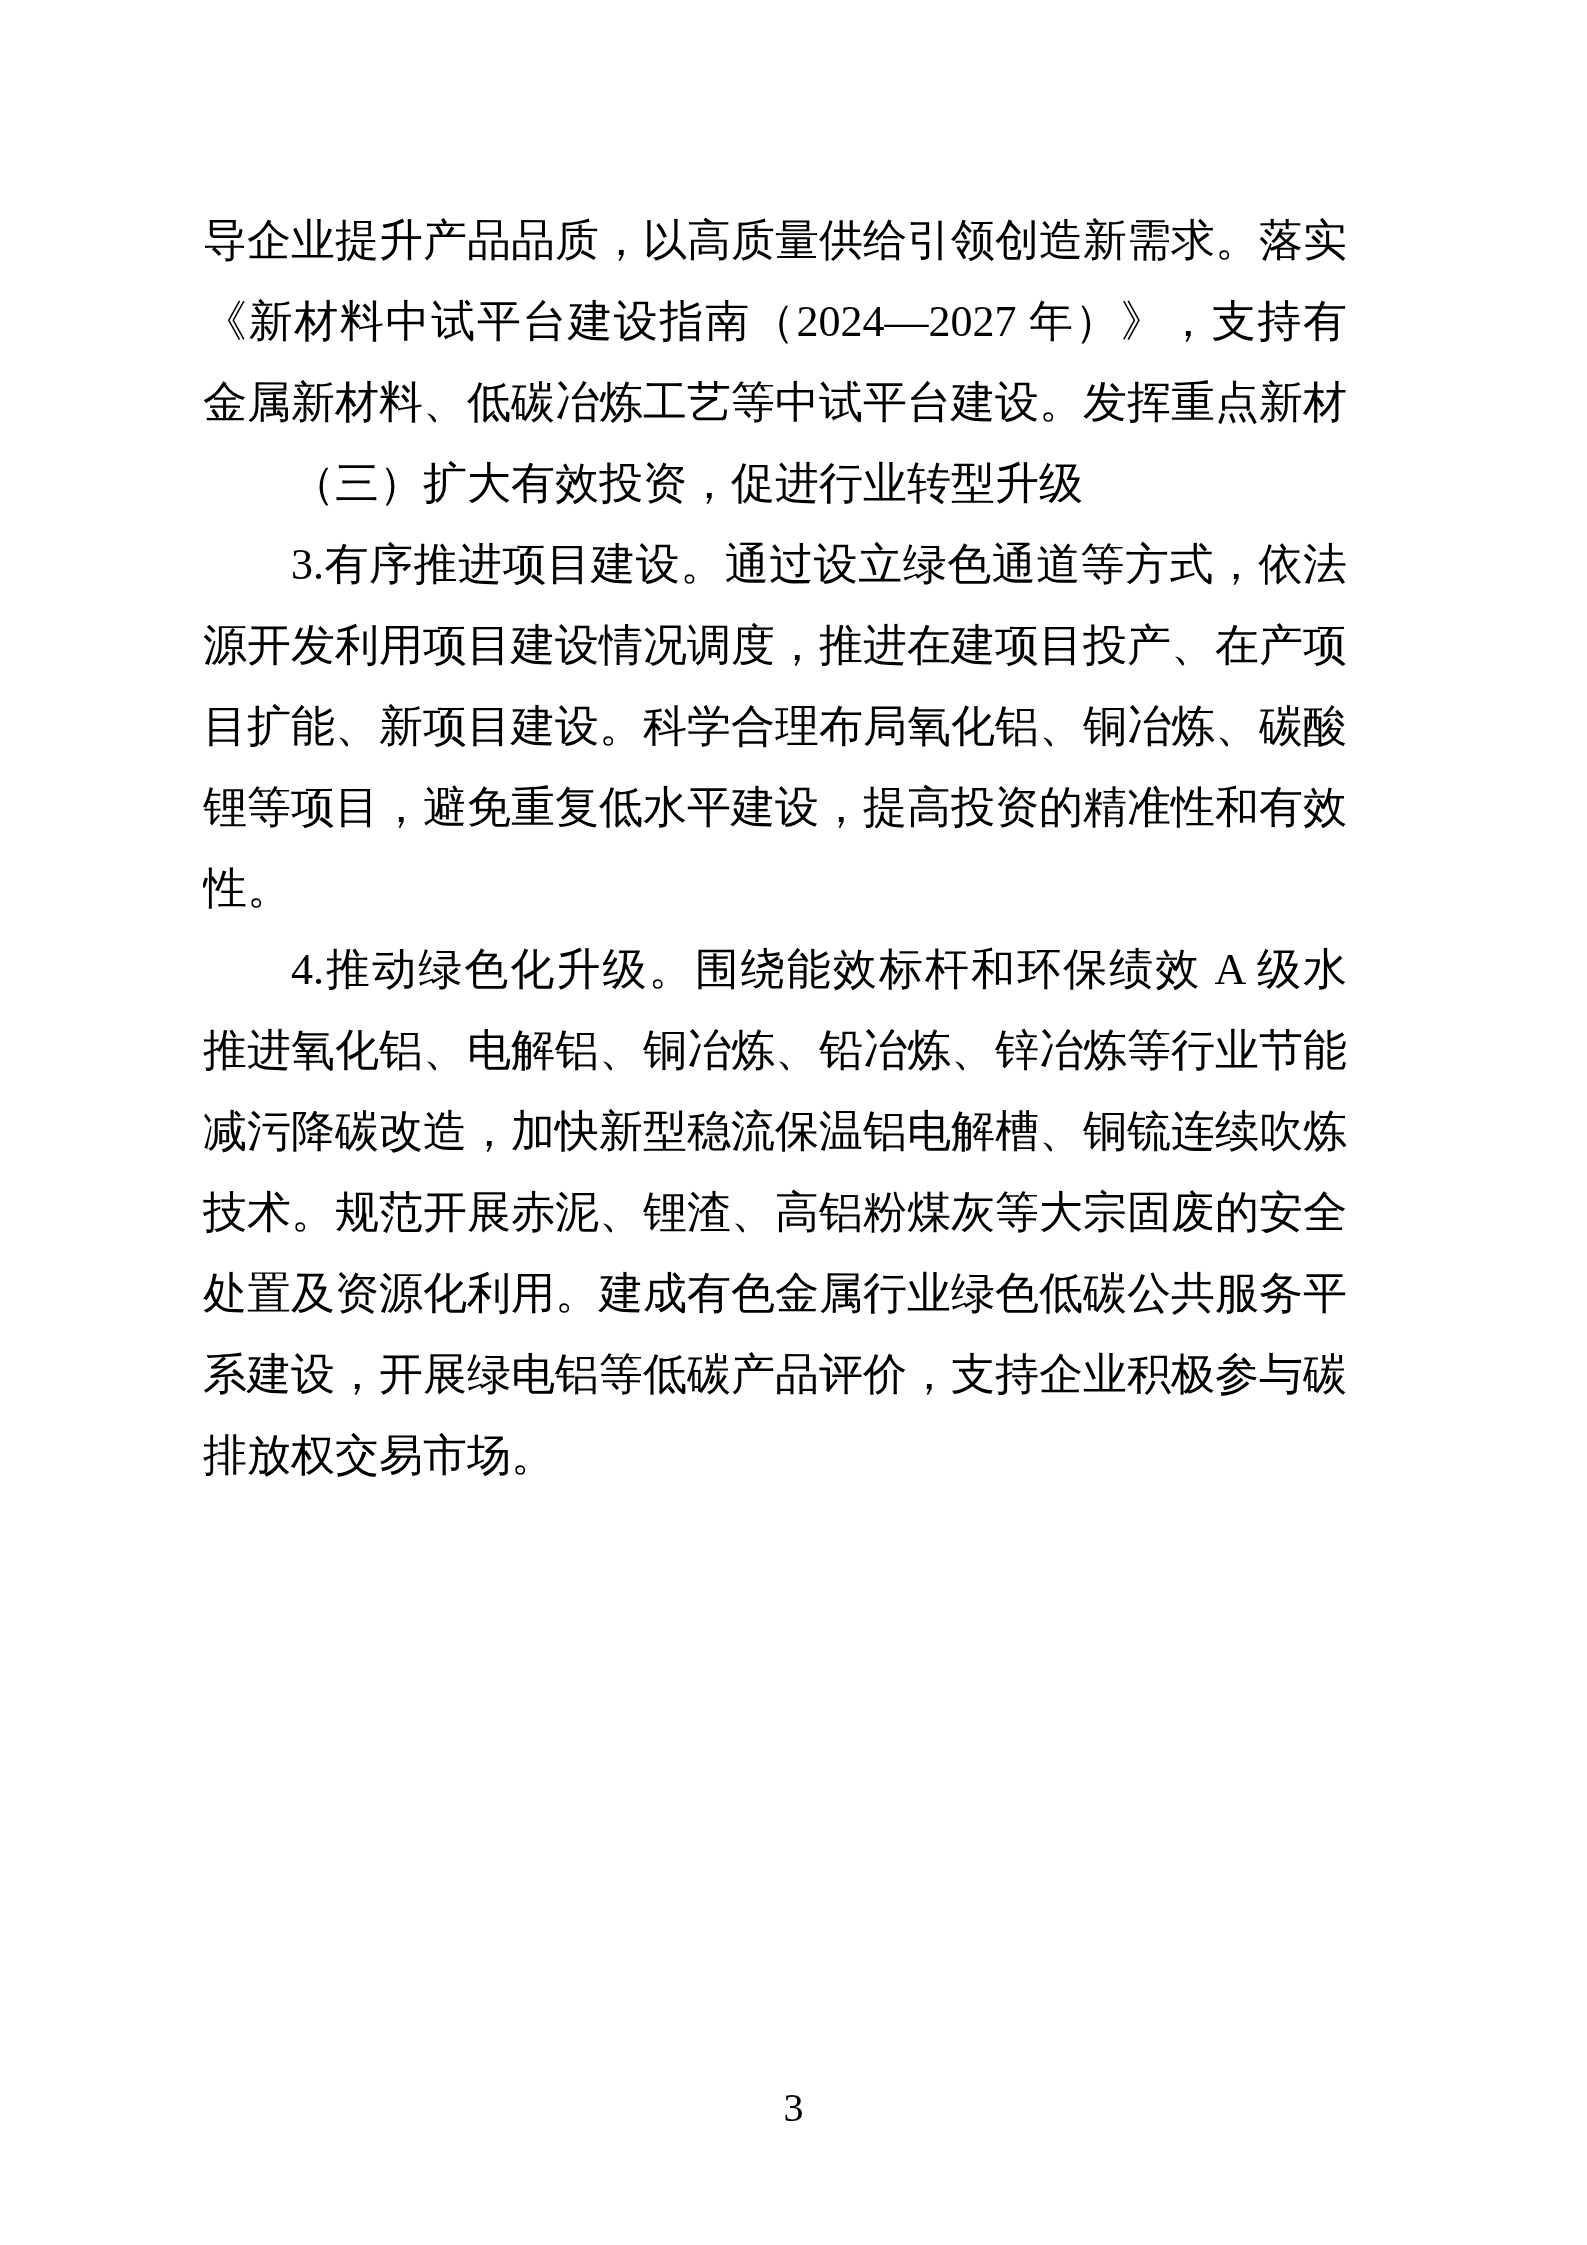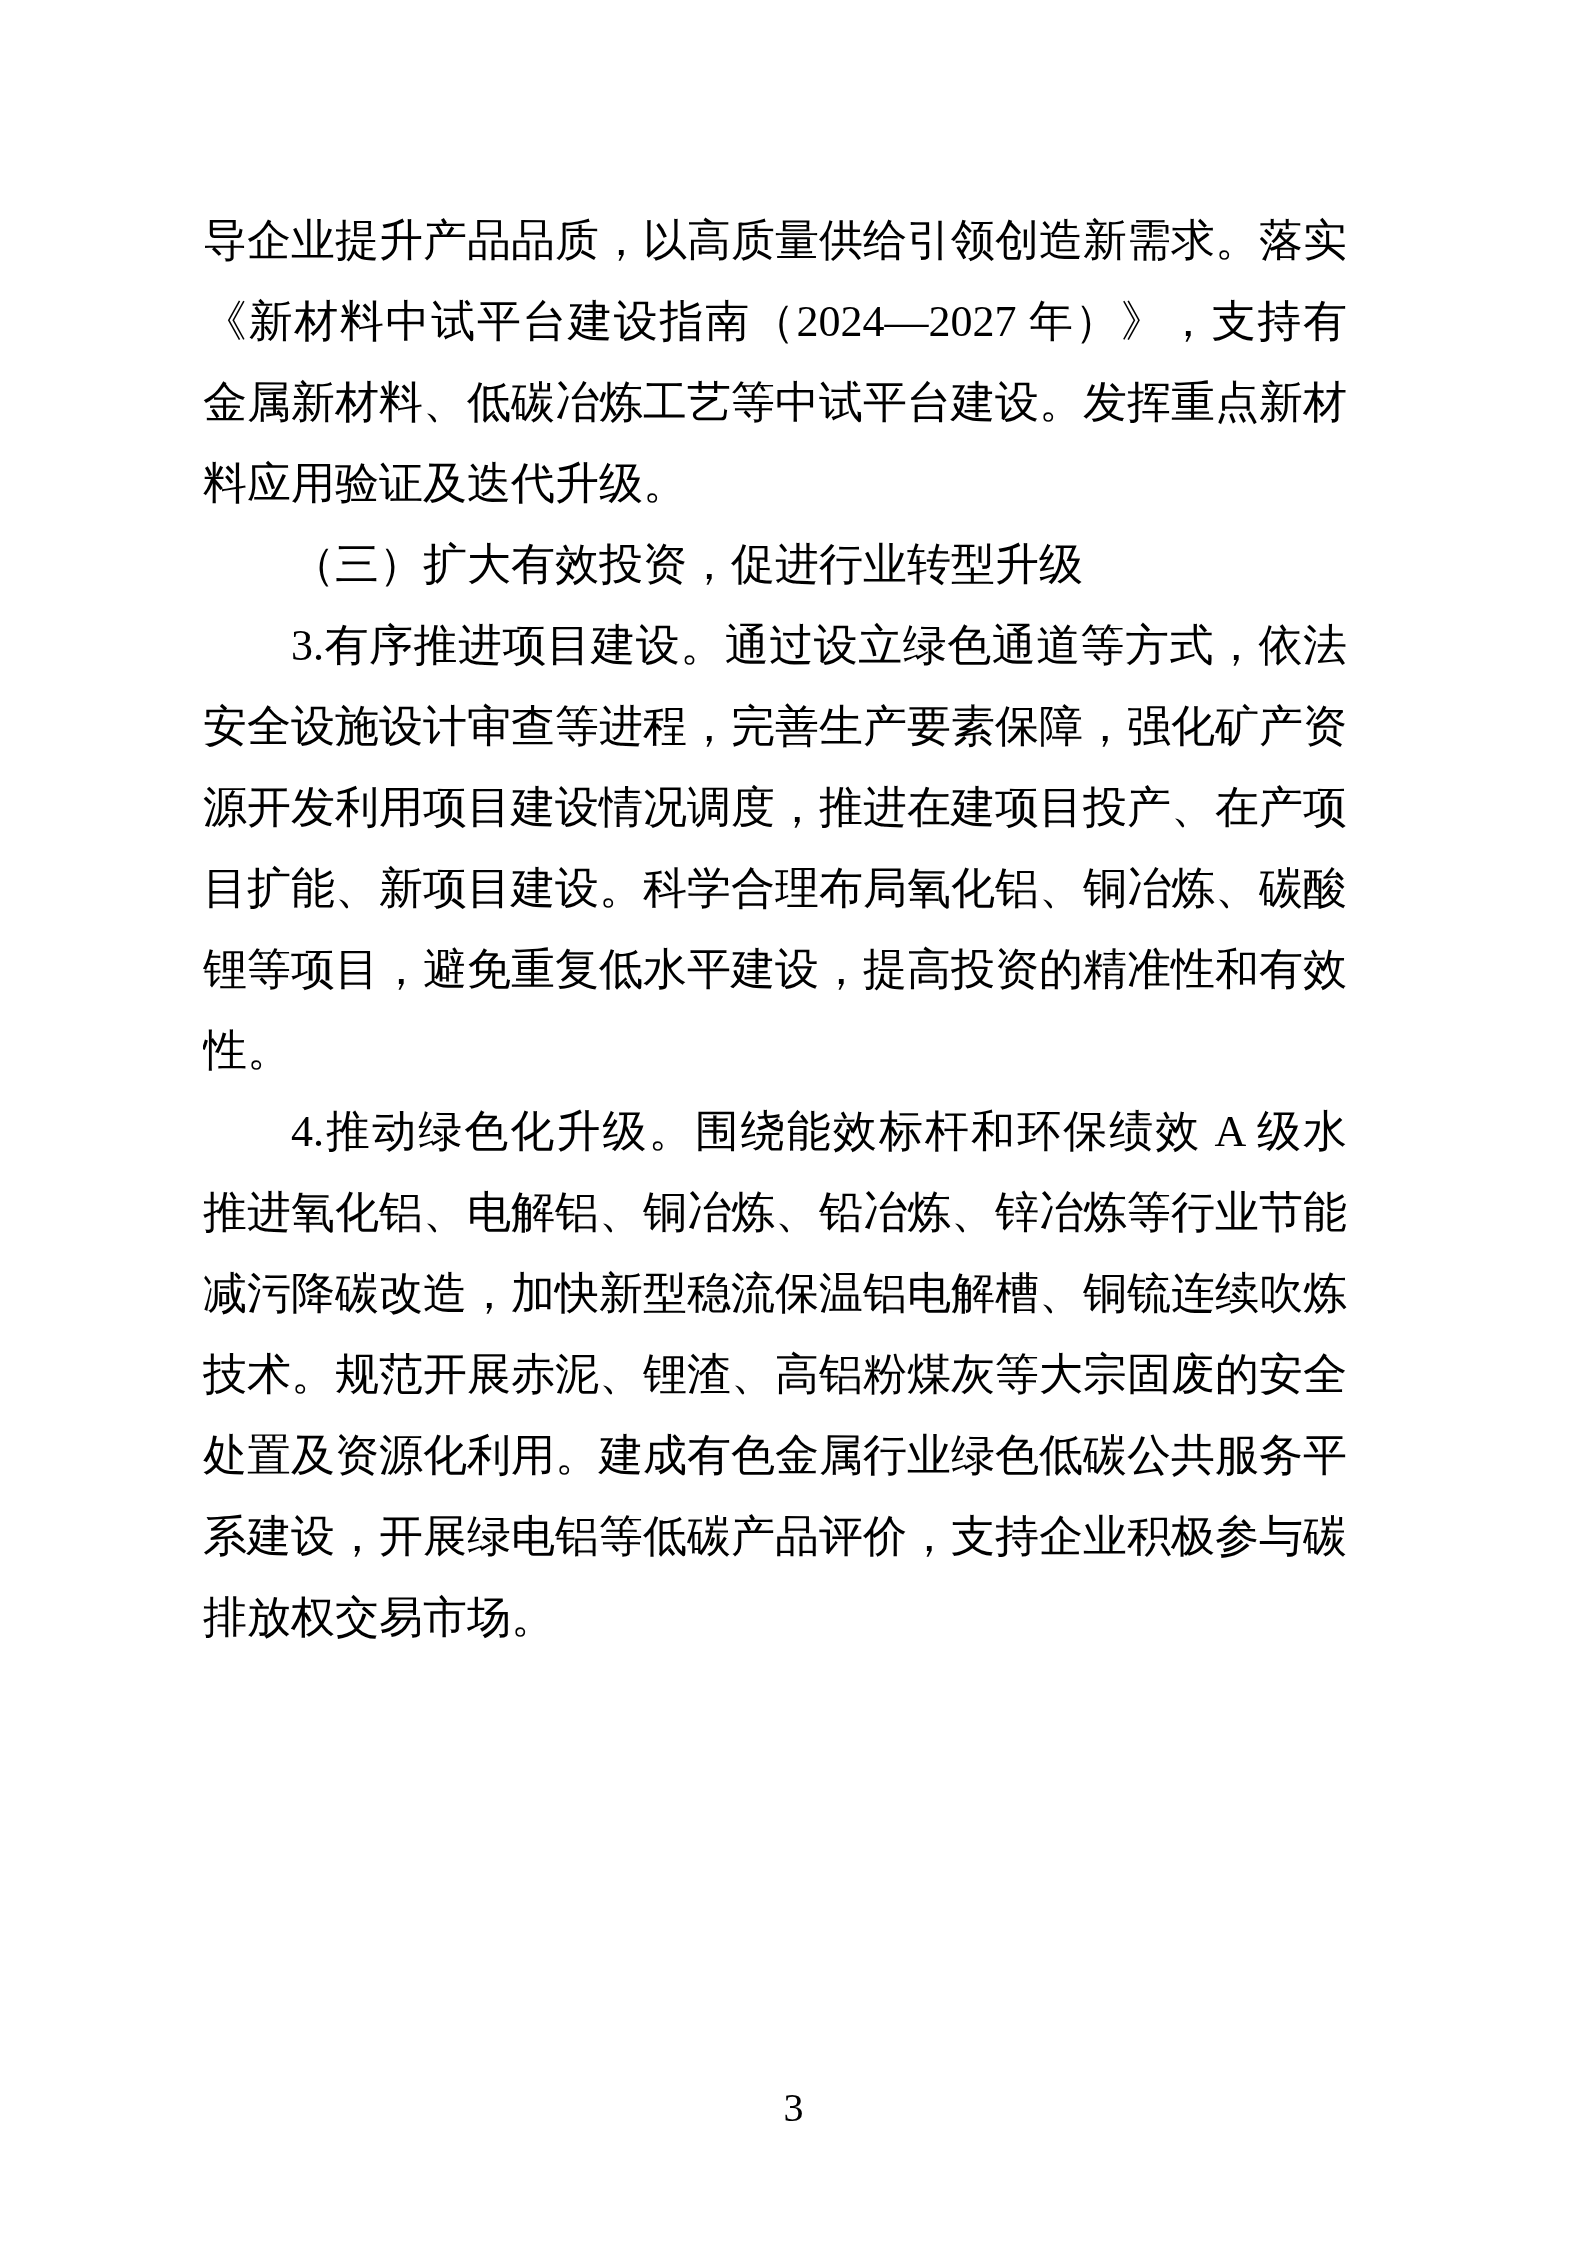--- a/index.html
+++ b/index.html
@@ -51,27 +51,25 @@
     font-size: 40px;
   }
 </style>
 </head>
 <body>
 
 <div class="page-body">
   <div class="ln j">导企业提升产品品质，以高质量供给引领创造新需求。落实</div>
   <div class="ln j">《新材料中试平台建设指南（2024—2027 年）》，支持有色</div>
   <div class="ln j">金属新材料、低碳冶炼工艺等中试平台建设。发挥重点新材</div>
-  <div class="ln">料应用验证及迭代升级。</div>
 
   <div class="ln ind b">（三）扩大有效投资，促进行业转型升级</div>
 
   <div class="ln ind j"><span class="b">3.有序推进项目建设。</span><span>通过设立绿色通道等方式，依法</span></div>
 
-  <div class="ln j">安全设施设计审查等进程，完善生产要素保障，强化矿产资</div>
   <div class="ln j">源开发利用项目建设情况调度，推进在建项目投产、在产项</div>
   <div class="ln j">目扩能、新项目建设。科学合理布局氧化铝、铜冶炼、碳酸</div>
   <div class="ln j">锂等项目，避免重复低水平建设，提高投资的精准性和有效</div>
   <div class="ln">性。</div>
 
   <div class="ln ind j"><span class="b">4.推动绿色化升级。</span><span>围绕能效标杆和环保绩效 A 级水平，</span></div>
 
   <div class="ln j">推进氧化铝、电解铝、铜冶炼、铅冶炼、锌冶炼等行业节能</div>
   <div class="ln j">减污降碳改造，加快新型稳流保温铝电解槽、铜锍连续吹炼</div>
   <div class="ln j">技术。规范开展赤泥、锂渣、高铝粉煤灰等大宗固废的安全</div>

